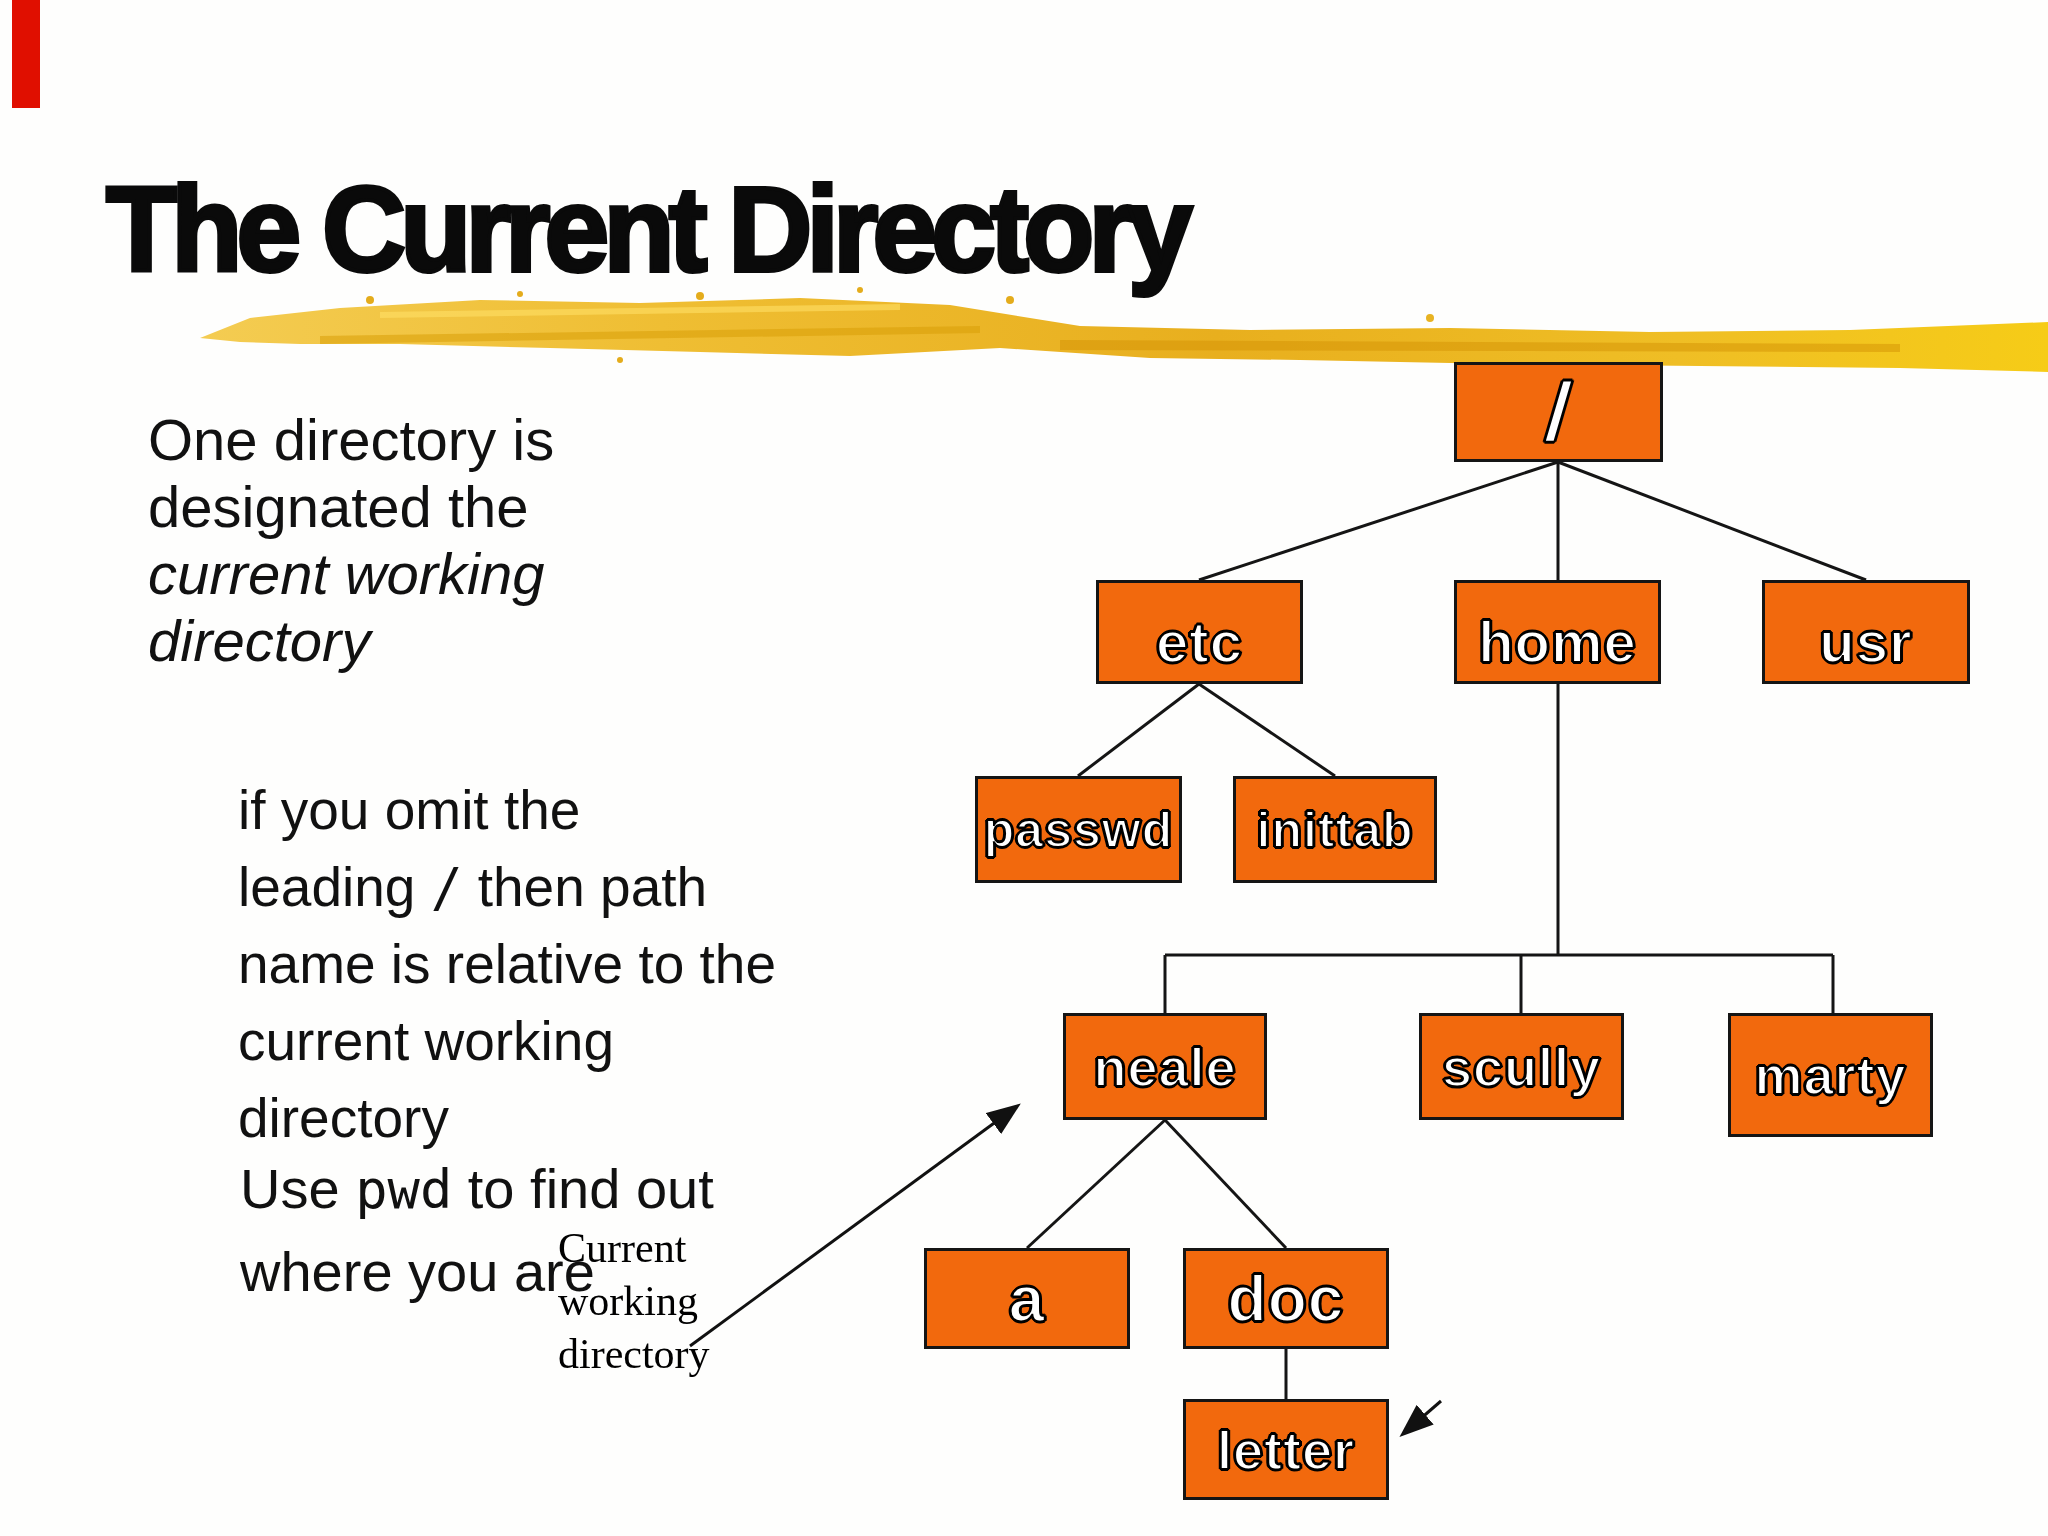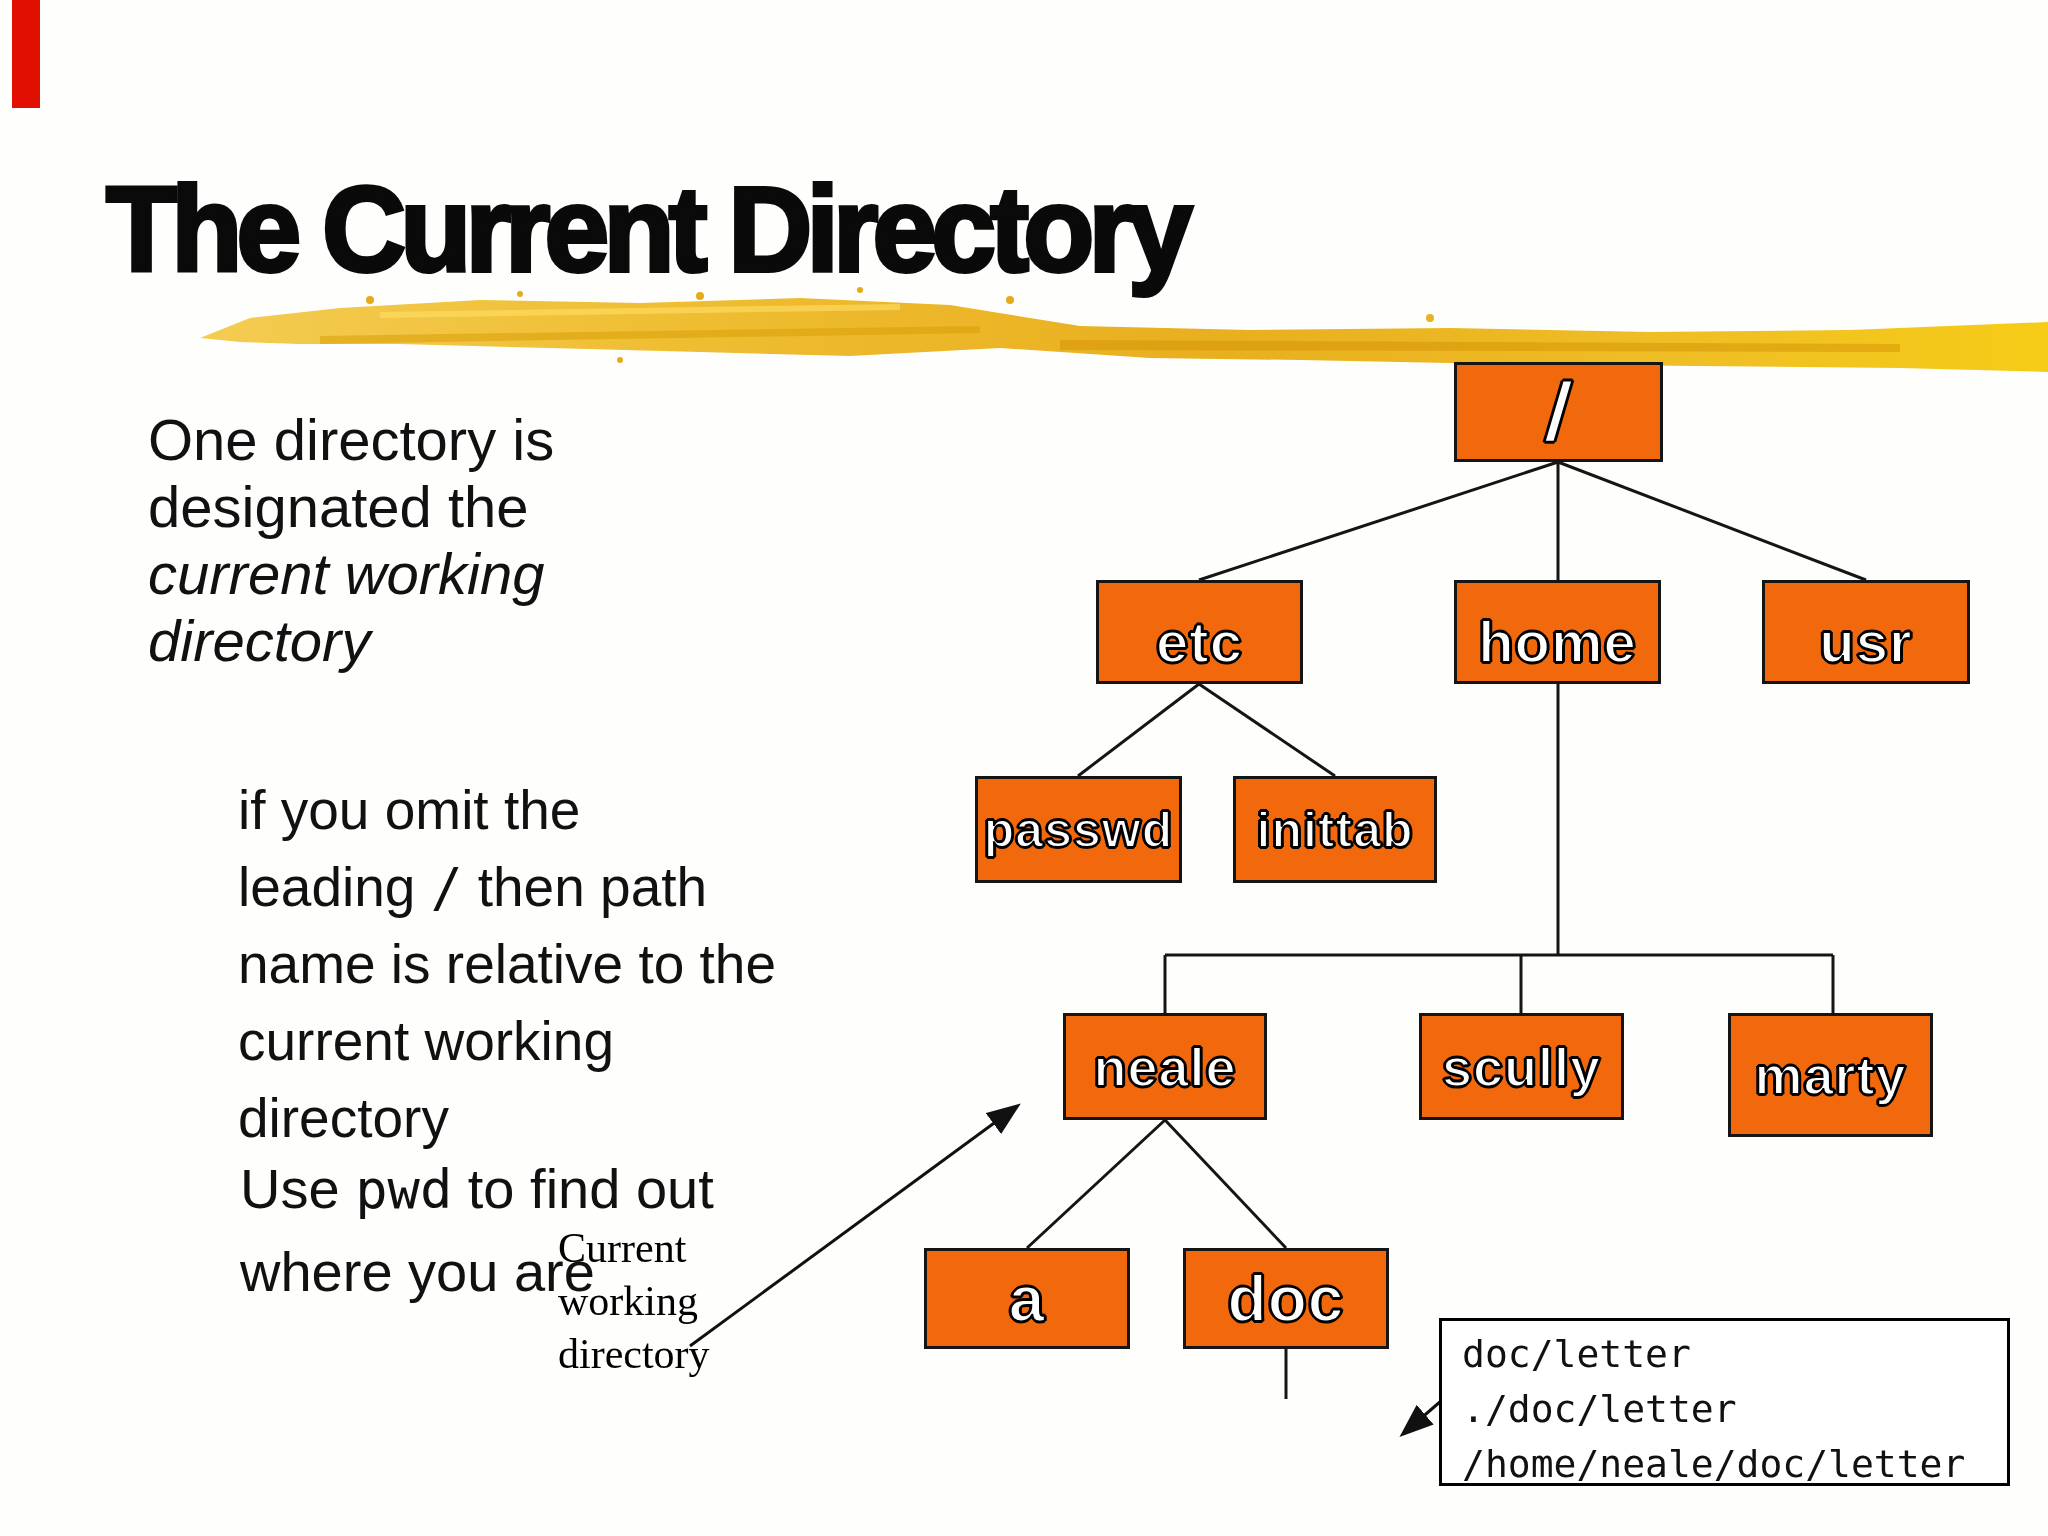--- a/index.html
+++ b/index.html
@@ -182,20 +182,18 @@
     </div>
   <div id="node-marty" class="abs node">
       <span>marty</span>
     </div>
   <div id="node-a" class="abs node">
       <span>a</span>
     </div>
   <div id="node-doc" class="abs node">
       <span>doc</span>
     </div>
+  <div id="node-letter" class="abs node">
+      <span>letter</span>
+    </div>
 
-  <div id="path-box" class="abs">
-    <div>doc/letter</div>
-    <div>./doc/letter</div>
-    <div>/home/neale/doc/letter</div>
-  </div>
 
 </div>
 
 </body></html>

